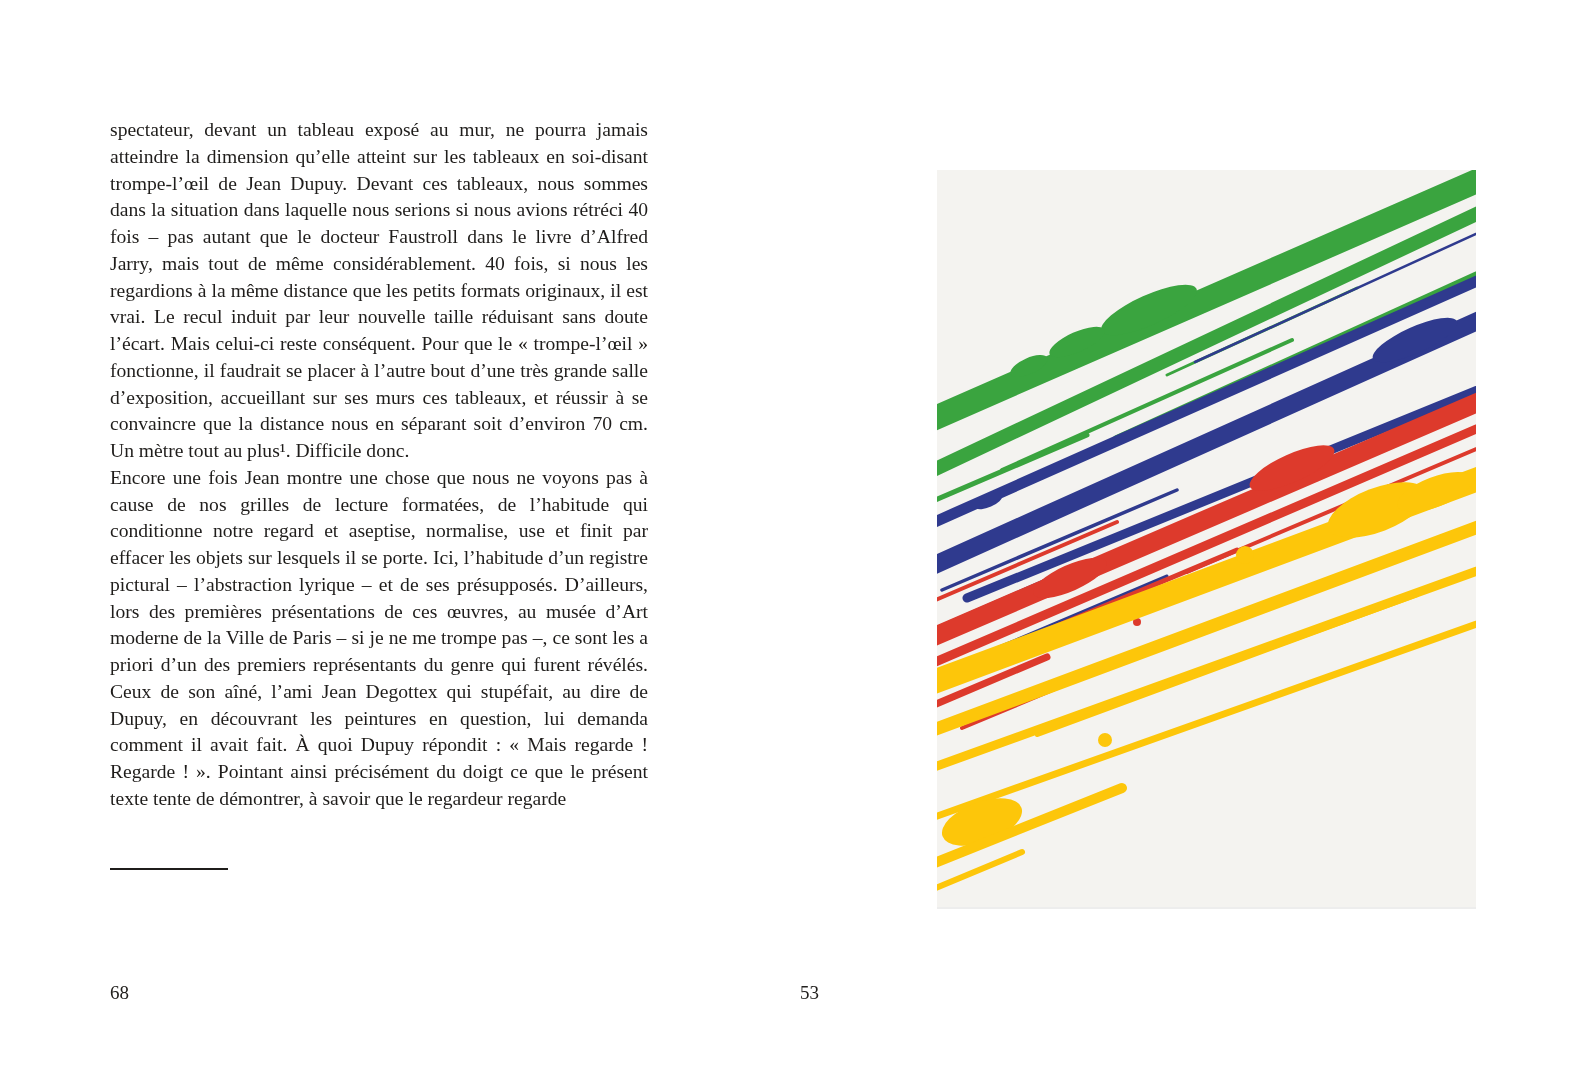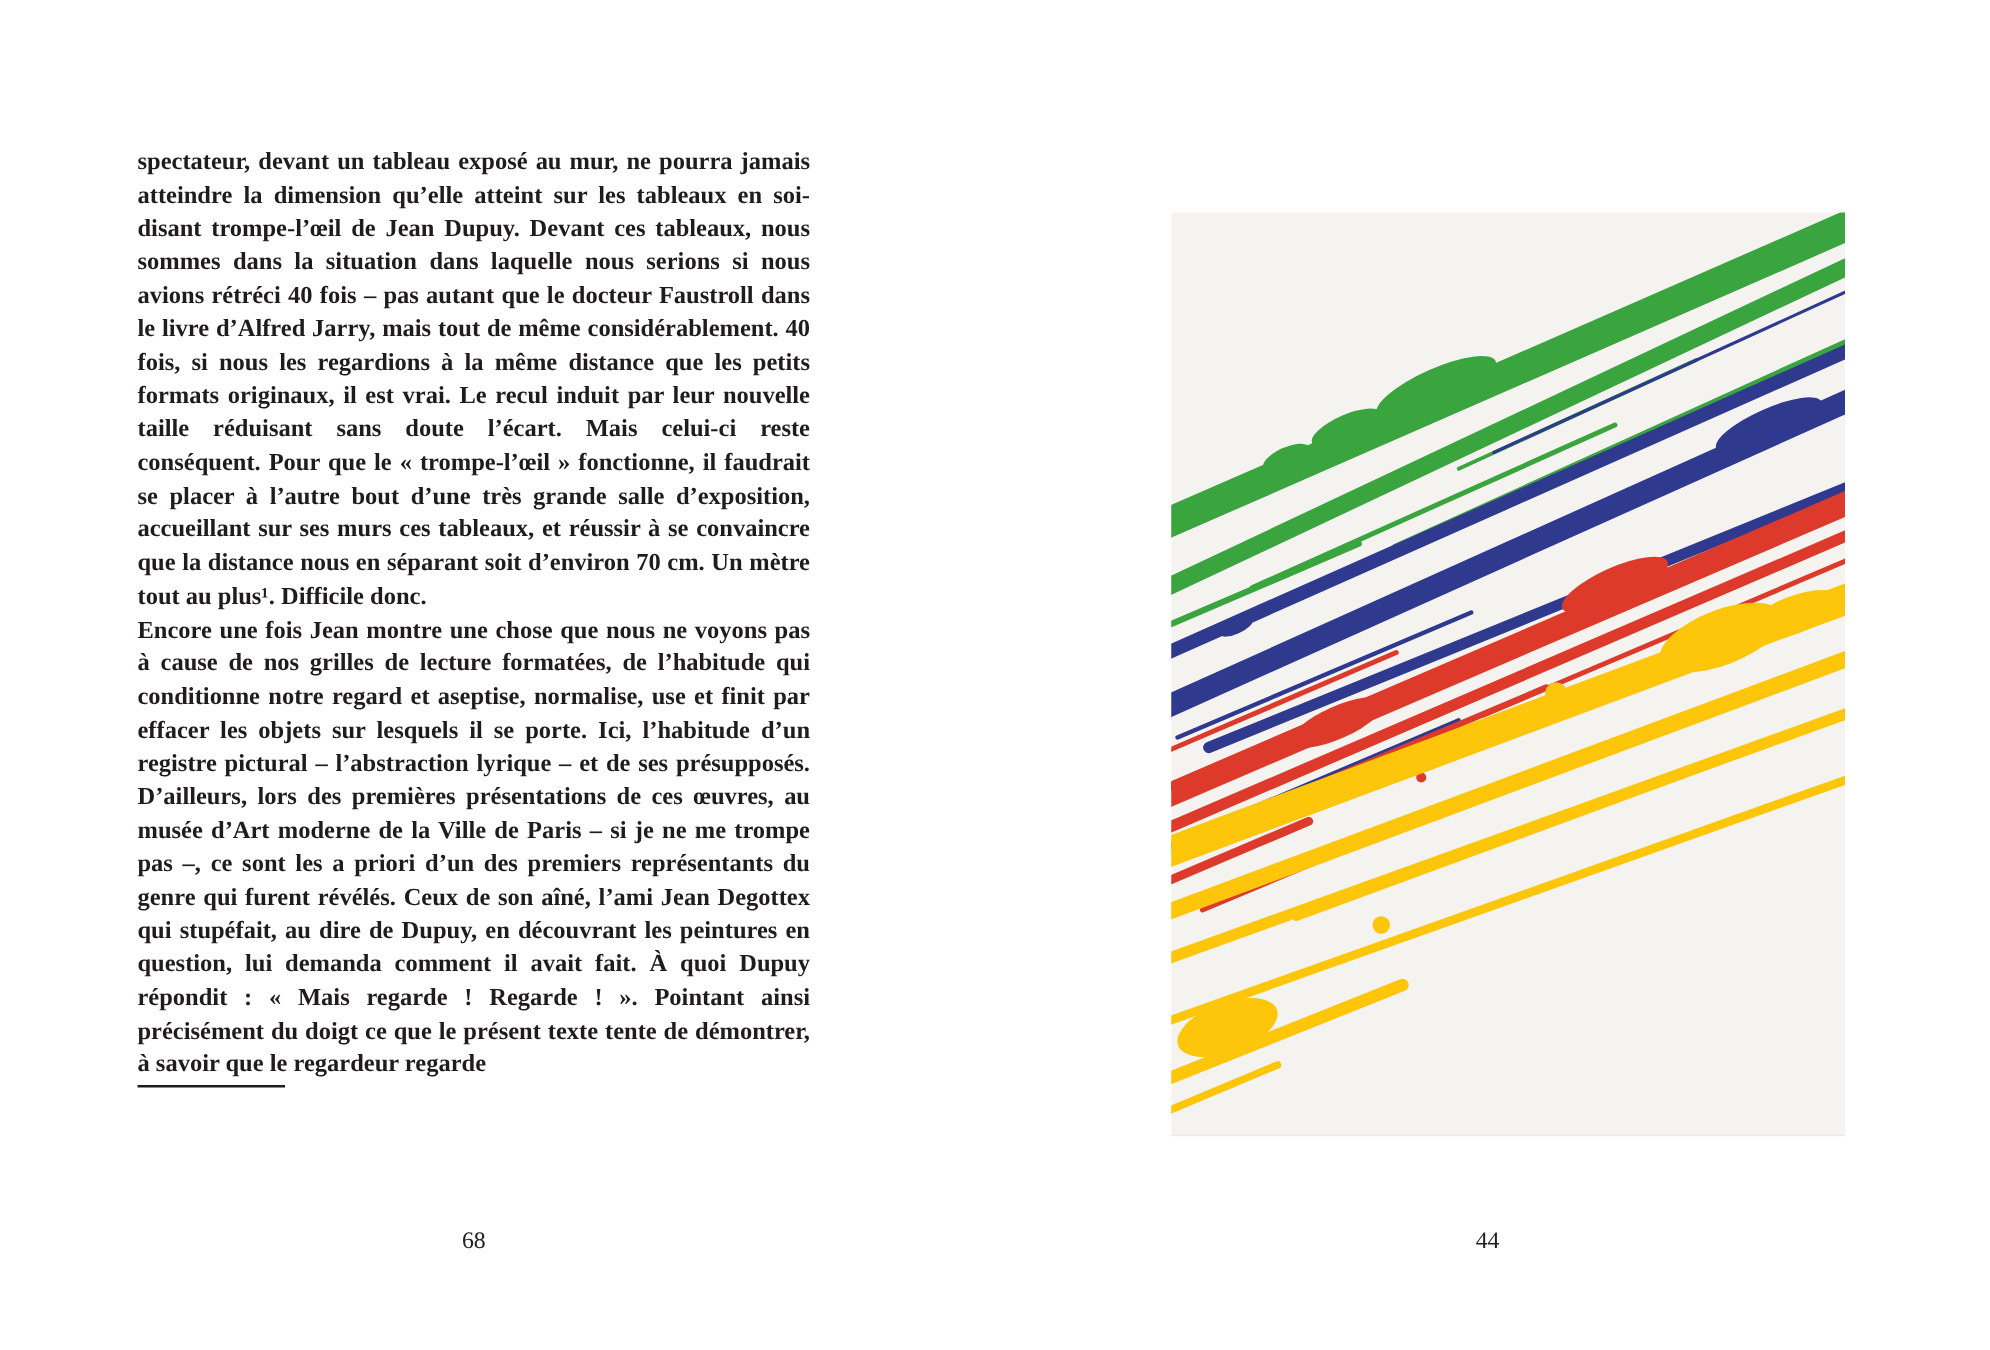--- a/index.html
+++ b/index.html
@@ -17,21 +17,20 @@
     color: #1f1d1b;
   }
   .text-block {
     position: absolute;
     left: 110px;
     top: 117px;
     width: 538px;
     font-size: 19.6px;
     line-height: 26.75px;
     text-align: justify;
-    font-weight: bold;
   }
   .text-block p {
     margin: 0;
   }
   .text-block p + p {
   }
   .footnote-rule {
     position: absolute;
     left: 110px;
     top: 868px;
@@ -45,21 +44,21 @@
     width: 538px;
     font-size: 16.4px;
     line-height: 22.3px;
     text-align: justify;
     text-indent: 6px;
   }
   .pagenum {
     position: absolute;
     top: 982px;
     font-size: 19px;
-    text-align: center;
+    text-align: left;
     color: #22201e;
   }
   .pagenum-left {
     left: 110px;
     width: 538px;
   }
   .pagenum-right {
     left: 800px;
     width: 780px;
   }
@@ -143,15 +142,15 @@
         <ellipse cx="45" cy="652" rx="42" ry="20" transform="rotate(-20 45 652)" stroke="none"></ellipse>
         <line x1="-20" y1="700" x2="185" y2="618" stroke-width="10"></line>
         <line x1="-20" y1="726" x2="85" y2="682" stroke-width="6"></line>
         <line x1="100" y1="565" x2="480" y2="425" stroke-width="4"></line>
         <circle cx="308" cy="385" r="9" stroke="none"></circle>
         <circle cx="168" cy="570" r="7" stroke="none"></circle>
       </g>
     </svg>
   </div>
 
-  <div class="pagenum pagenum-right">44</div>
+  <div class="pagenum pagenum-right">53</div>
 
 </div>
 
 </body></html>

